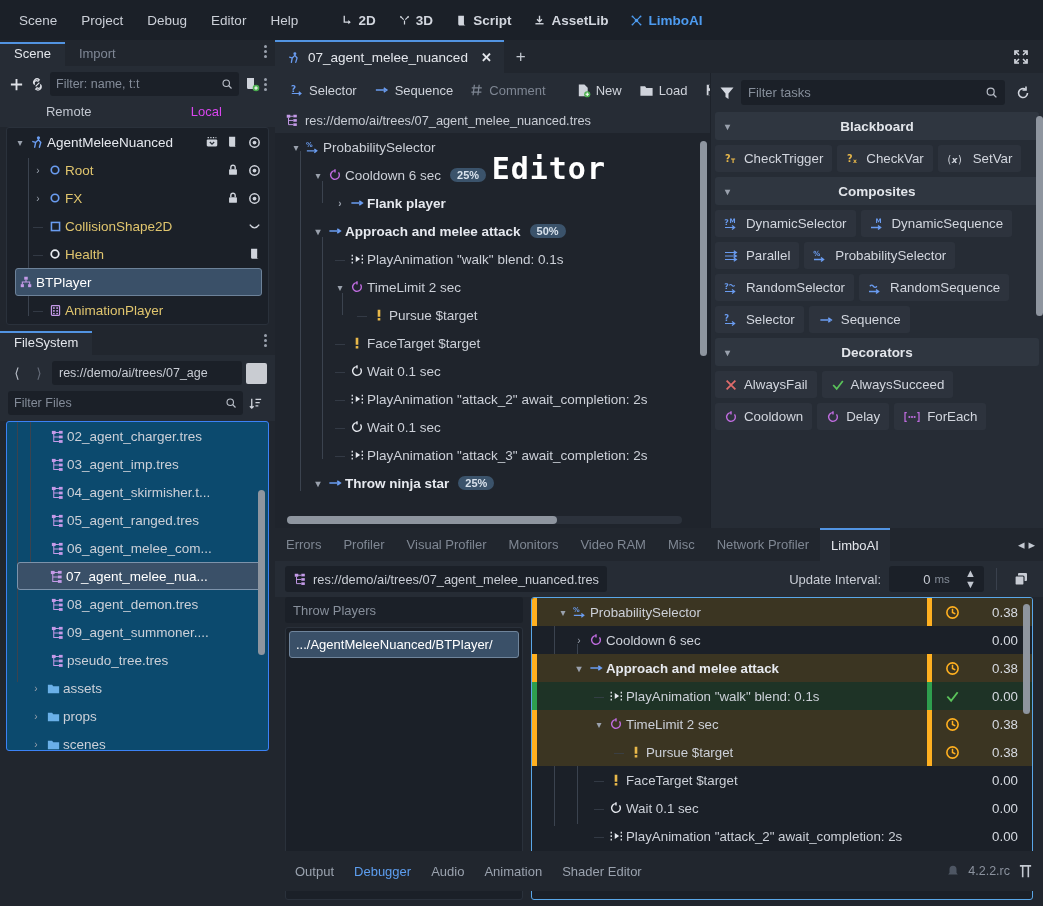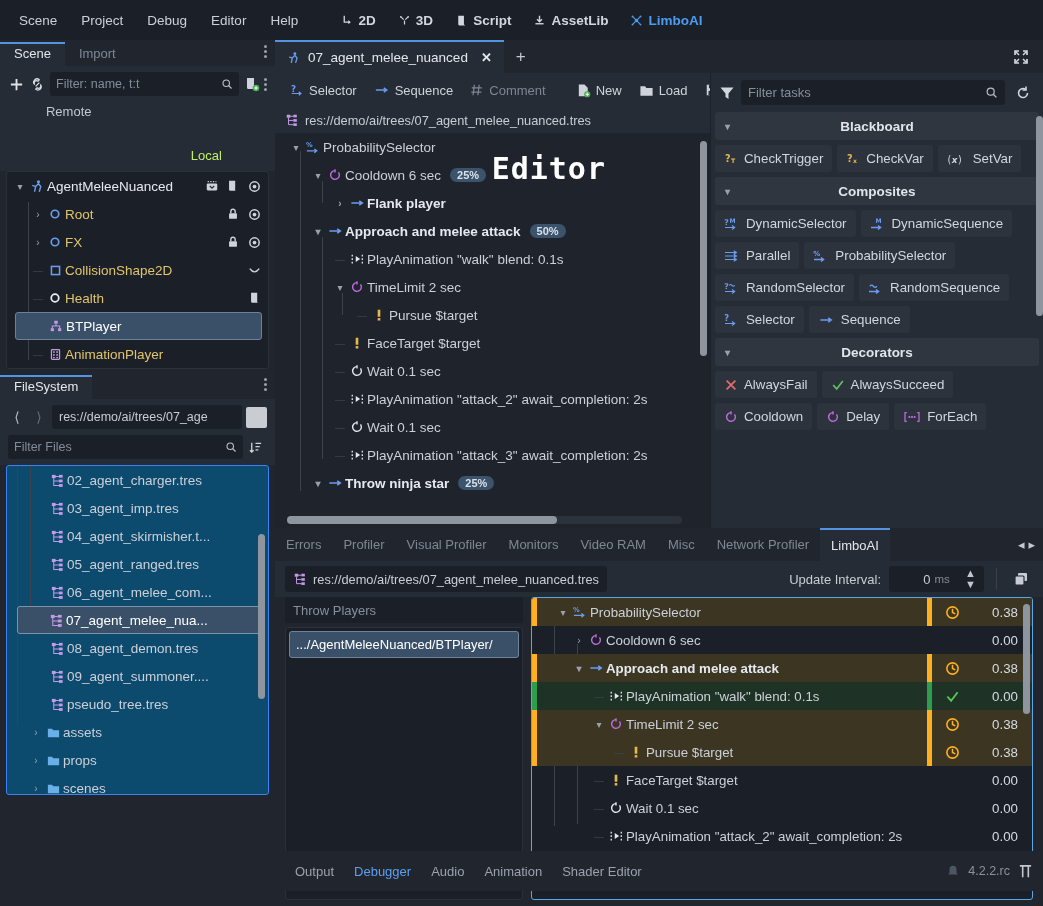--- a/index.html
+++ b/index.html
@@ -35,21 +35,21 @@
 
   .scene-toolbar{display:flex;align-items:center;gap:4px;padding:6px 8px 4px 8px;background:#262c35;}
   .ticon{width:24px;height:24px;display:flex;align-items:center;justify-content:center;border-radius:3px;cursor:pointer;color:#d7dae0;}
   .filterbox{flex:1;height:24px;background:#1b2028;border-radius:3px;display:flex;align-items:center;padding:0 6px;gap:4px;}
   .filterbox input{flex:1;background:transparent;border:0;outline:none;color:#c8ccd4;font-size:12.5px;font-family:inherit;}
   .filterbox input::placeholder{color:#848c99;}
 
   .remote-local{display:flex;background:#262c35;padding:2px 0 6px 0;}
   .rl{flex:1;text-align:center;font-size:13px;cursor:pointer;padding:2px 0;}
   .rl.inactive{color:#c2c7d0;}
-  .rl.active{color:#bef264;margin-top:44px;}
+  .rl.active{color:#d946ef;}
 
   .scenetree{flex:1;margin:0 6px 4px 6px;background:#1b2028;border:1px solid #2a313b;border-radius:3px;overflow:hidden;position:relative;}
   .node{display:flex;align-items:center;height:28px;padding-right:6px;font-size:13.5px;position:relative;}
   .node .name{color:#e0c56e;}
   .node.root .name{color:#e6e9ef;}
   .node.sel{background:#3a5068;border:1px solid #6d8299;border-radius:3px;margin:0 6px 0 8px;}
   .node.sel .name{color:#ffffff;}
   .arrow{width:14px;display:flex;justify-content:center;color:#9aa1ad;font-size:10px;}
   .nicon{width:20px;display:flex;justify-content:center;align-items:center;}
   .right-icons{margin-left:auto;display:flex;gap:7px;align-items:center;}
@@ -342,21 +342,21 @@
                 </svg>
               </span>
             <span class="name">Health</span>
             <span class="right-icons">
               <svg width="14" height="14" viewBox="0 0 16 16">
                   <path d="M3.5 2 h7 v9 a2 2 0 0 0 2 2.5 H4.5 a1.6 1.6 0 0 1 -1-1.6z" fill="#cfd3db"></path>
                 </svg>
             </span>
           </div>
 
-          <div class="node sel" style="padding-left:30px;">
+          <div class="node sel" style="padding-left:0;">
             <span class="nicon">
               <svg width="14" height="14" viewBox="0 0 16 16">
                   <rect x="6" y="2" width="4" height="3.4" fill="#c49ae8"></rect>
                   <rect x="2" y="10.5" width="3.6" height="3.4" fill="#c49ae8"></rect>
                   <rect x="10.4" y="10.5" width="3.6" height="3.4" fill="#c49ae8"></rect>
                   <path d="M8 5.4 V8 M3.8 10.5 V8 H12.2 V10.5" stroke="#c49ae8" stroke-width="1.2" fill="none"></path>
                 </svg>
             </span>
             <span class="name">BTPlayer</span>
           </div>

